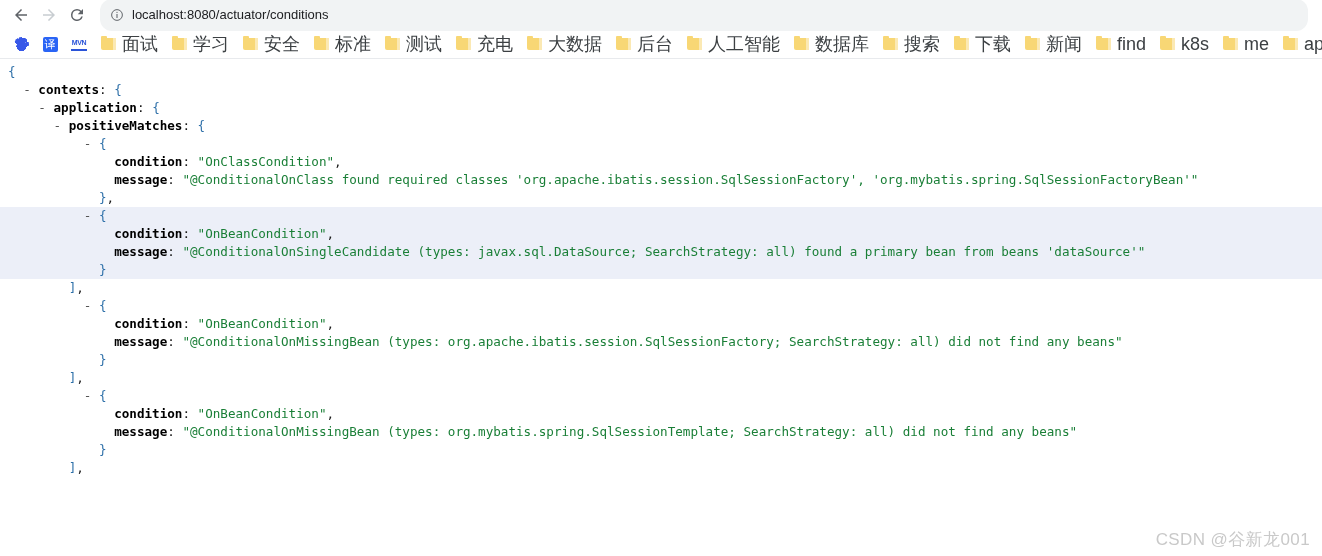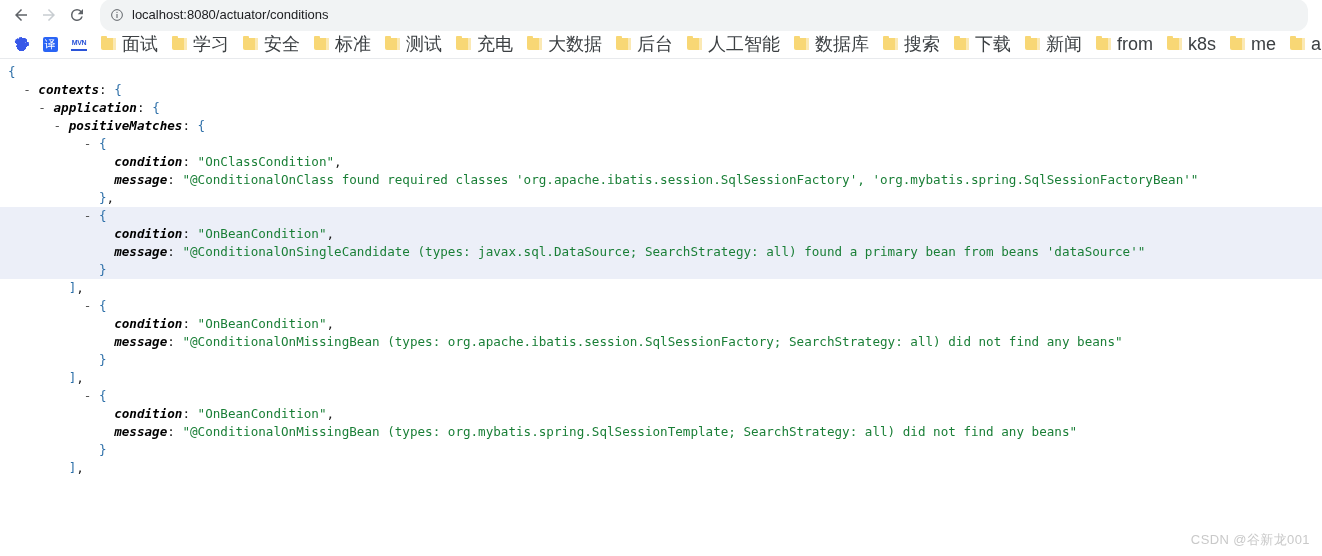--- a/index.html
+++ b/index.html
@@ -181,31 +181,31 @@
 
   .jline {
     white-space: pre;
     height: 18px;
     line-height: 18px;
     padding-left: 8px;
     color: #1a1a1a;
   }
   .jline.hl { background: #eceff8; }
 
-  .tok-key    { color: #000000; font-weight: bold; font-style: italic; }
+  .tok-key    { color: #000000; font-weight: bold; }
   .tok-punct  { color: #1a1a1a; }
   .tok-str    { color: #1a7f37; }
   .tok-brace  { color: #2d6fa8; }
   .tok-dash   { color: #555555; }
 
   .watermark {
     position: absolute;
     right: 12px;
     bottom: 6px;
-    font-size: 13px;
+    font-size: 17px;
     color: #c9c9c9;
     font-family: "Liberation Sans", sans-serif;
     letter-spacing: 0.4px;
   }
 </style>
 </head>
 <body>
 
 <div class="browser">
 
@@ -332,21 +332,21 @@
       <div class="bm">
         <span class="bm-ico">
           <span class="folder"></span>
         </span>
         <span class="bm-label">新闻</span>
       </div>
       <div class="bm">
         <span class="bm-ico">
           <span class="folder"></span>
         </span>
-        <span class="bm-label">from</span>
+        <span class="bm-label">find</span>
       </div>
       <div class="bm">
         <span class="bm-ico">
           <span class="folder"></span>
         </span>
         <span class="bm-label">k8s</span>
       </div>
       <div class="bm">
         <span class="bm-ico">
           <span class="folder"></span>

